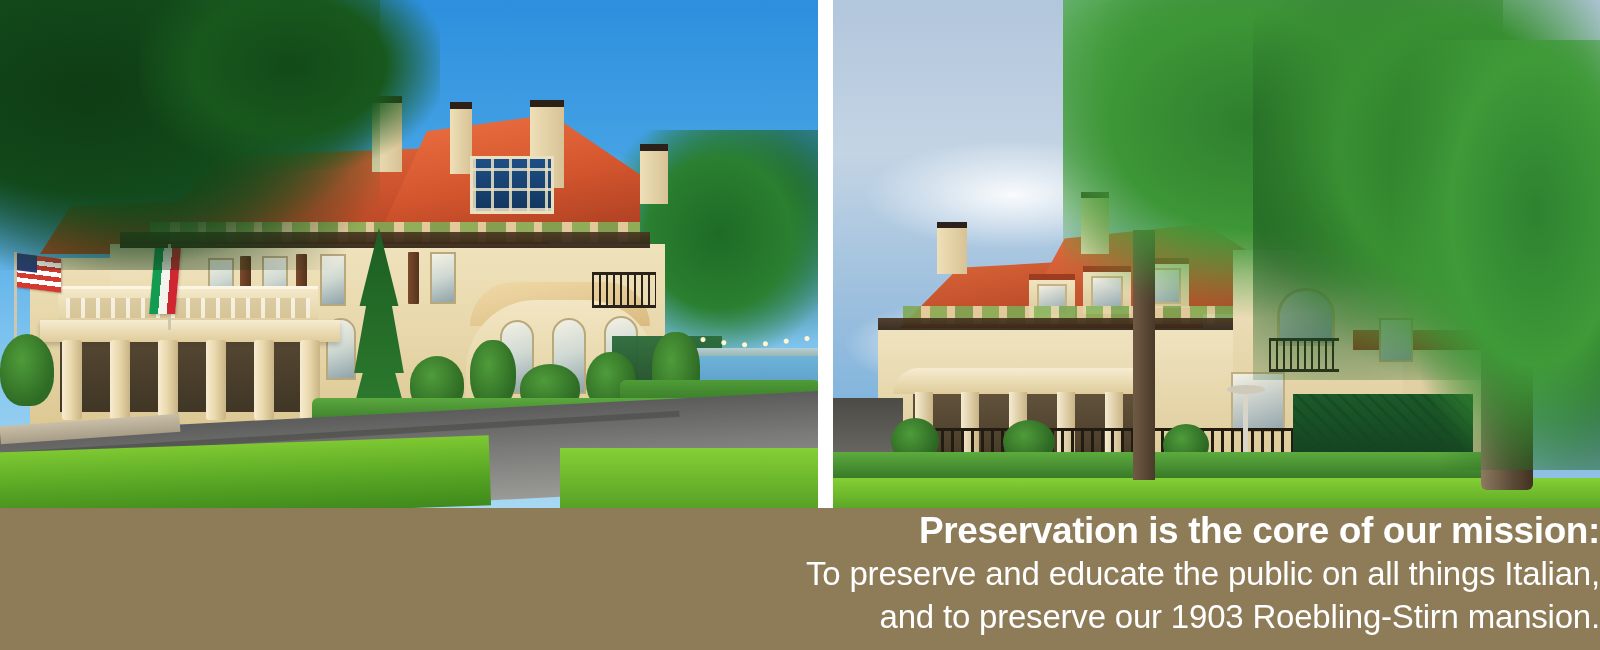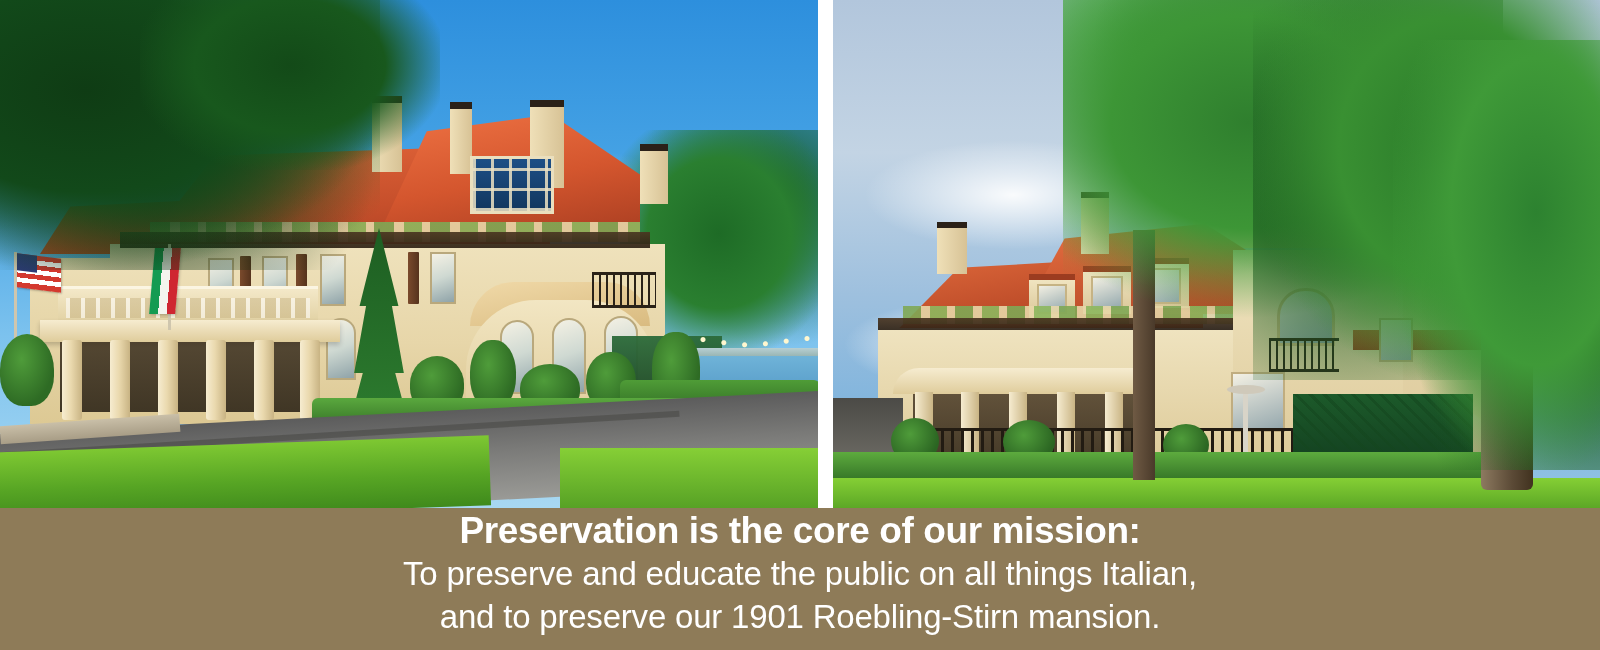--- a/index.html
+++ b/index.html
@@ -517,21 +517,21 @@
 
   
   .caption-band {
     position: absolute;
     left: 0;
     top: 508px;
     width: 1600px;
     height: 142px;
     background: #8E7B58;
     color: #ffffff;
-    text-align: center;
+    text-align: right;
     padding-top: 2px;
   }
 
   .caption-headline {
     font-family: "Liberation Sans", sans-serif;
     font-weight: bold;
     font-size: 37px;
     line-height: 42px;
     letter-spacing: -0.4px;
     color: #ffffff;
@@ -691,16 +691,16 @@
       <div class="layer r-trunk2"></div>
       <div class="layer r-tree-big"></div>
       <div class="layer r-tree-big2"></div>
       <div class="layer r-tree-right"></div>
     </div>
   </div>
 
   <div class="caption-band">
     <div class="caption-headline">Preservation is the core of our mission:</div>
     <div class="caption-line">To preserve and educate the public on all things Italian,</div>
-    <div class="caption-line">and to preserve our 1901 Roebling-Stirn mansion.</div>
+    <div class="caption-line">and to preserve our 1903 Roebling-Stirn mansion.</div>
   </div>
 
 </div>
 
 </body></html>

